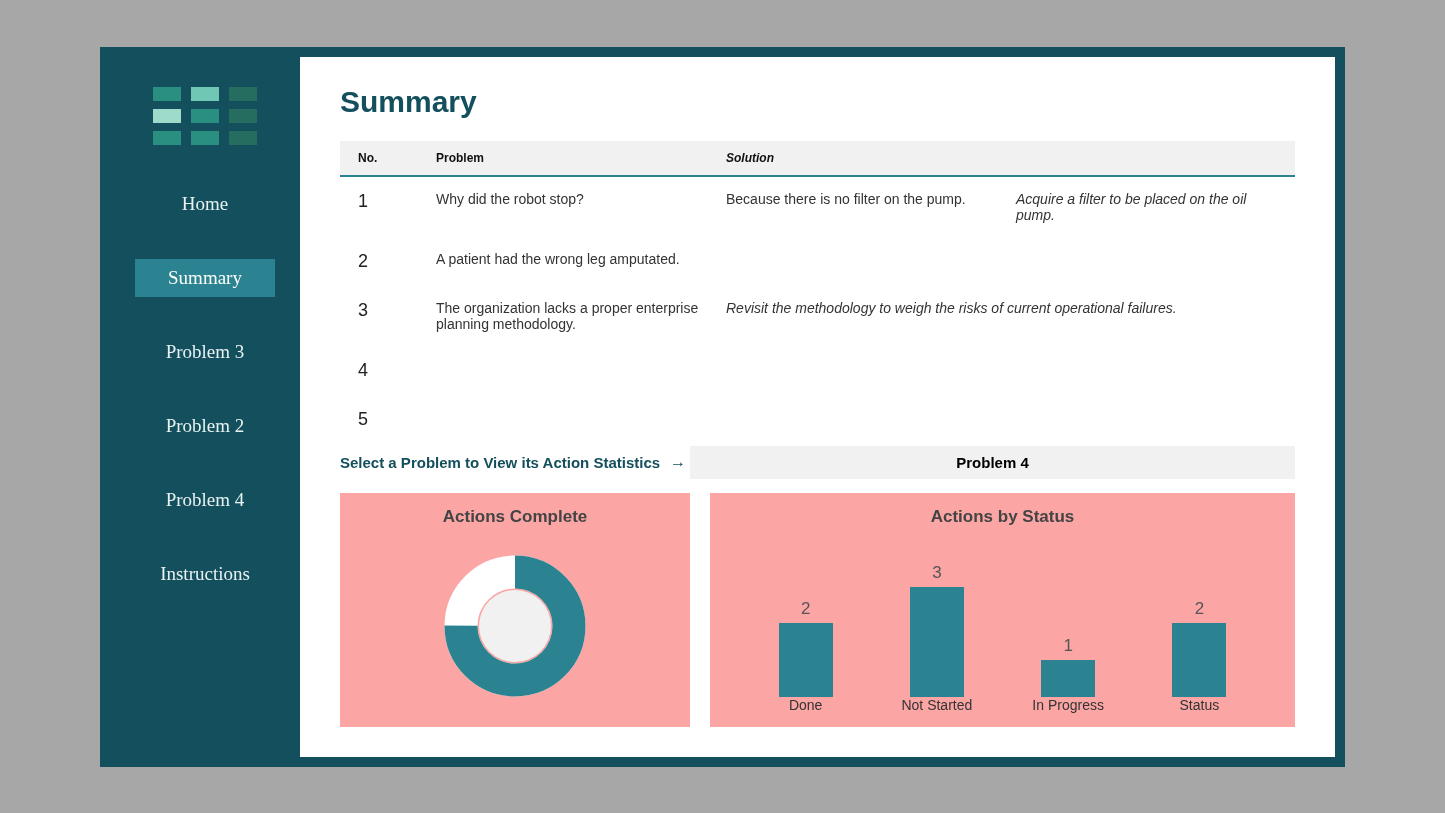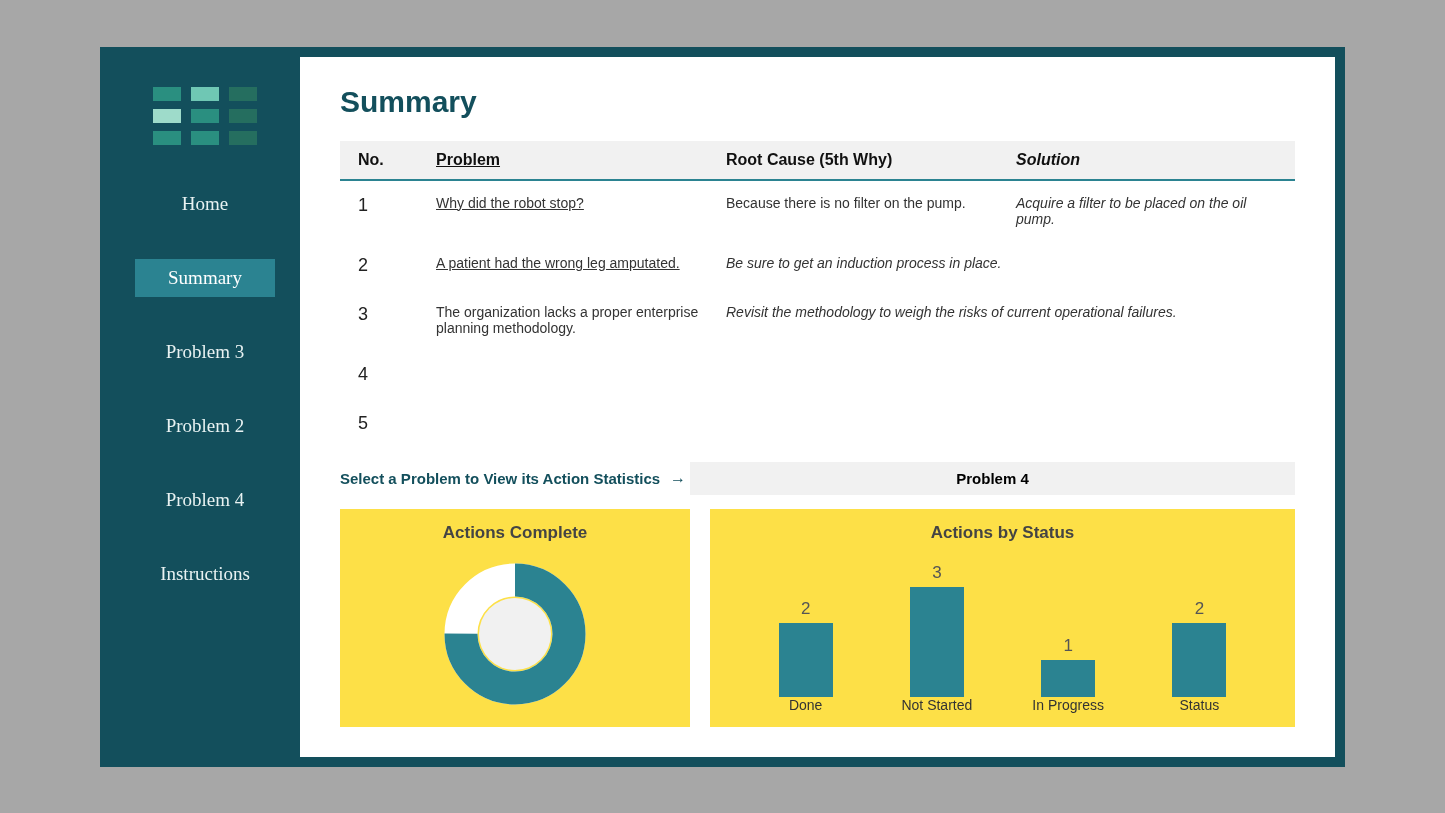--- a/index.html
+++ b/index.html
@@ -67,39 +67,39 @@
     font-weight: 600;
     margin-bottom: 22px;
   }
   .table { width: 100%; }
   .thead {
     display: flex;
     background: #f1f1f1;
     border-bottom: 2px solid #2b8391;
     padding: 10px 0 10px 18px;
     font-weight: 600;
-    font-size: 16px;
+    font-size: 12px;
     color: #111;
   }
   .col-no { width: 78px; }
-  .col-problem { width: 290px; padding-right: 20px; text-decoration: underline; }
+  .col-problem { width: 290px; padding-right: 20px; }
   .col-root { width: 290px; padding-right: 20px; }
   .col-sol { flex: 1; padding-right: 20px; font-style: italic; }
   .trow {
     display: flex;
     padding: 14px 0 14px 18px;
     font-size: 14px;
     color: #333;
     align-items: flex-start;
   }
   .trow .col-no { font-size: 18px; color: #222; }
   .prompt-row {
     display: flex;
     align-items: center;
-    margin-top: 14px;
+    margin-top: 2px;
   }
   .prompt {
     color: #134f5c;
     font-weight: 600;
     font-size: 15px;
     display: flex;
     align-items: center;
     gap: 10px;
     flex: 0 0 350px;
   }
@@ -112,21 +112,21 @@
     font-weight: 600;
     font-size: 15px;
   }
   .charts {
     display: flex;
     gap: 20px;
     margin-top: 14px;
     flex: 1;
   }
   .chart-card {
-    background: #fde047;
+    background: #fca5a5;
     padding: 14px 10px 10px 10px;
     display: flex;
     flex-direction: column;
     align-items: center;
     text-align: right;
   }
   .chart-card.left { width: 350px; }
   .chart-card.right { flex: 1; }
   .chart-title { font-weight: 600; font-size: 17px; color: #444; margin-bottom: 8px; }
   .donut-wrap { flex:1; display:flex; align-items:center; justify-content:center; }
@@ -169,34 +169,32 @@
     </div>
   </div>
 
   <div class="main">
     <div class="page-title">Summary</div>
 
     <div class="table">
       <div class="thead">
         <div class="col-no">No.</div>
         <div class="col-problem">Problem</div>
-        <div class="col-root">Root Cause  (5th Why)</div>
         <div class="col-sol">Solution</div>
       </div>
 
       <div class="trow">
         <div class="col-no">1</div>
         <div class="col-problem">Why did the robot stop?</div>
         <div class="col-root">Because there is no filter on the pump.</div>
         <div class="col-sol">Acquire a filter to be placed on the oil pump.</div>
       </div>
       <div class="trow">
         <div class="col-no">2</div>
         <div class="col-problem">A patient had the wrong leg amputated.</div>
-        <div class="col-sol">Be sure to get an induction process in place.</div>
       </div>
       <div class="trow">
         <div class="col-no">3</div>
         <div class="col-root">The organization lacks a proper enterprise planning methodology.</div>
         <div class="col-sol">Revisit the methodology to weigh the risks of current operational failures.</div>
       </div>
       <div class="trow">
         <div class="col-no">4</div>
         <div class="col-problem"></div>
         <div class="col-root"></div>

